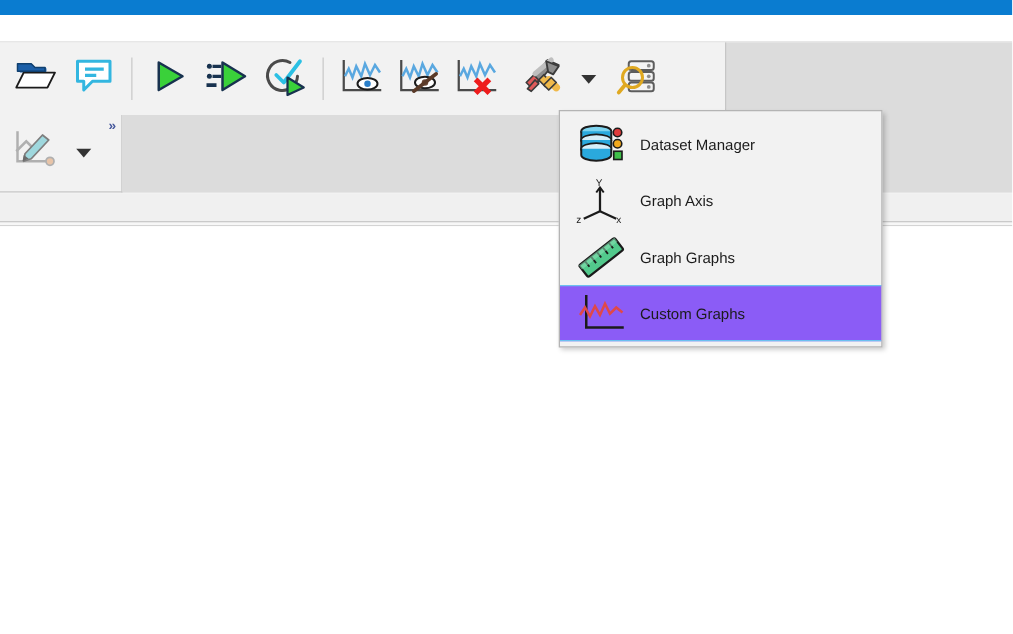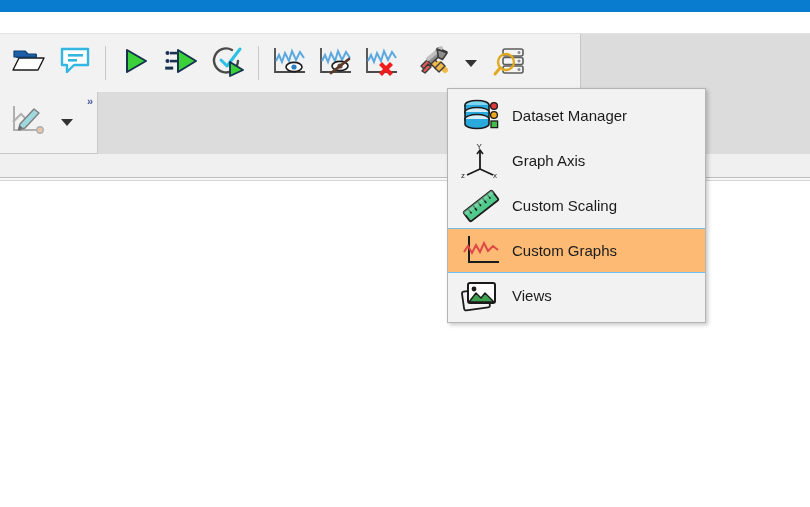--- a/index.html
+++ b/index.html
@@ -151,34 +151,34 @@
   }
   .menu-item {
     height: 45px;
     display: flex;
     align-items: center;
     box-sizing: border-box;
     padding-left: 9px;
     cursor: default;
   }
   .menu-item.selected {
-    background: #fdba74;
+    background: #8b5cf6;
     border-top: 1px solid #6cc0ef;
     border-bottom: 1px solid #6cc0ef;
   }
   .menu-icon {
     width: 48px;
     height: 40px;
     flex: 0 0 auto;
     display: flex;
     align-items: center;
     justify-content: center;
   }
   .menu-label {
-    font-size: 15px;
+    font-size: 12px;
     color: #1b1b1b;
     font-family: "Liberation Sans", sans-serif;
     margin-left: 7px;
     white-space: nowrap;
   }
 </style>
 </head>
 <body>
 
 <div id="app">
@@ -392,40 +392,29 @@
     <div class="menu-item">
       <span class="menu-icon">
         <svg width="40" height="36" viewBox="0 0 40 36">
           <g transform="rotate(-38 20 18)">
             <rect x="2" y="12" width="36" height="12" rx="1.5" fill="#52c98c" stroke="#1b1b1b" stroke-width="1.8"></rect>
             <path d="M8 12 V18 M14 12 V19 M20 12 V18 M26 12 V19 M32 12 V18" stroke="#1b1b1b" stroke-width="1.5"></path>
             <rect x="2" y="12" width="36" height="4" fill="#8ae0b4" opacity="0.55"></rect>
           </g>
         </svg>
       </span>
-      <span class="menu-label">Custom Scaling</span>
+      <span class="menu-label">Graph Graphs</span>
     </div>
 
     <div class="menu-item selected">
       <span class="menu-icon">
         <svg width="40" height="36" viewBox="0 0 40 36">
           <path d="M8 3 V29 H38" fill="none" stroke="#1b1b1b" stroke-width="2"></path>
           <path d="M3 19 l4 -6 l4 7 l4 -8 l4 7 l4 -9 l4 8 l5 -5 l5 4" fill="none" stroke="#e04848" stroke-width="2"></path>
         </svg>
       </span>
       <span class="menu-label">Custom Graphs</span>
     </div>
 
-    <div class="menu-item">
-      <span class="menu-icon">
-        <svg width="40" height="36" viewBox="0 0 40 36">
-          <rect x="2" y="12" width="26" height="19" rx="2" transform="rotate(-8 15 22)" fill="#f2f2f2" stroke="#1b1b1b" stroke-width="1.8"></rect>
-          <rect x="7" y="5" width="27" height="20" rx="2" fill="#ffffff" stroke="#1b1b1b" stroke-width="2"></rect>
-          <circle cx="13" cy="11" r="2.4" fill="#1b1b1b"></circle>
-          <path d="M8 24 l7 -9 l5 5 l4 -5 l9 9 z" fill="#3fa050" stroke="#1b1b1b" stroke-width="1.4" stroke-linejoin="round"></path>
-        </svg>
-      </span>
-      <span class="menu-label">Views</span>
-    </div>
 
   </div>
 
 </div>
 
 </body></html>

